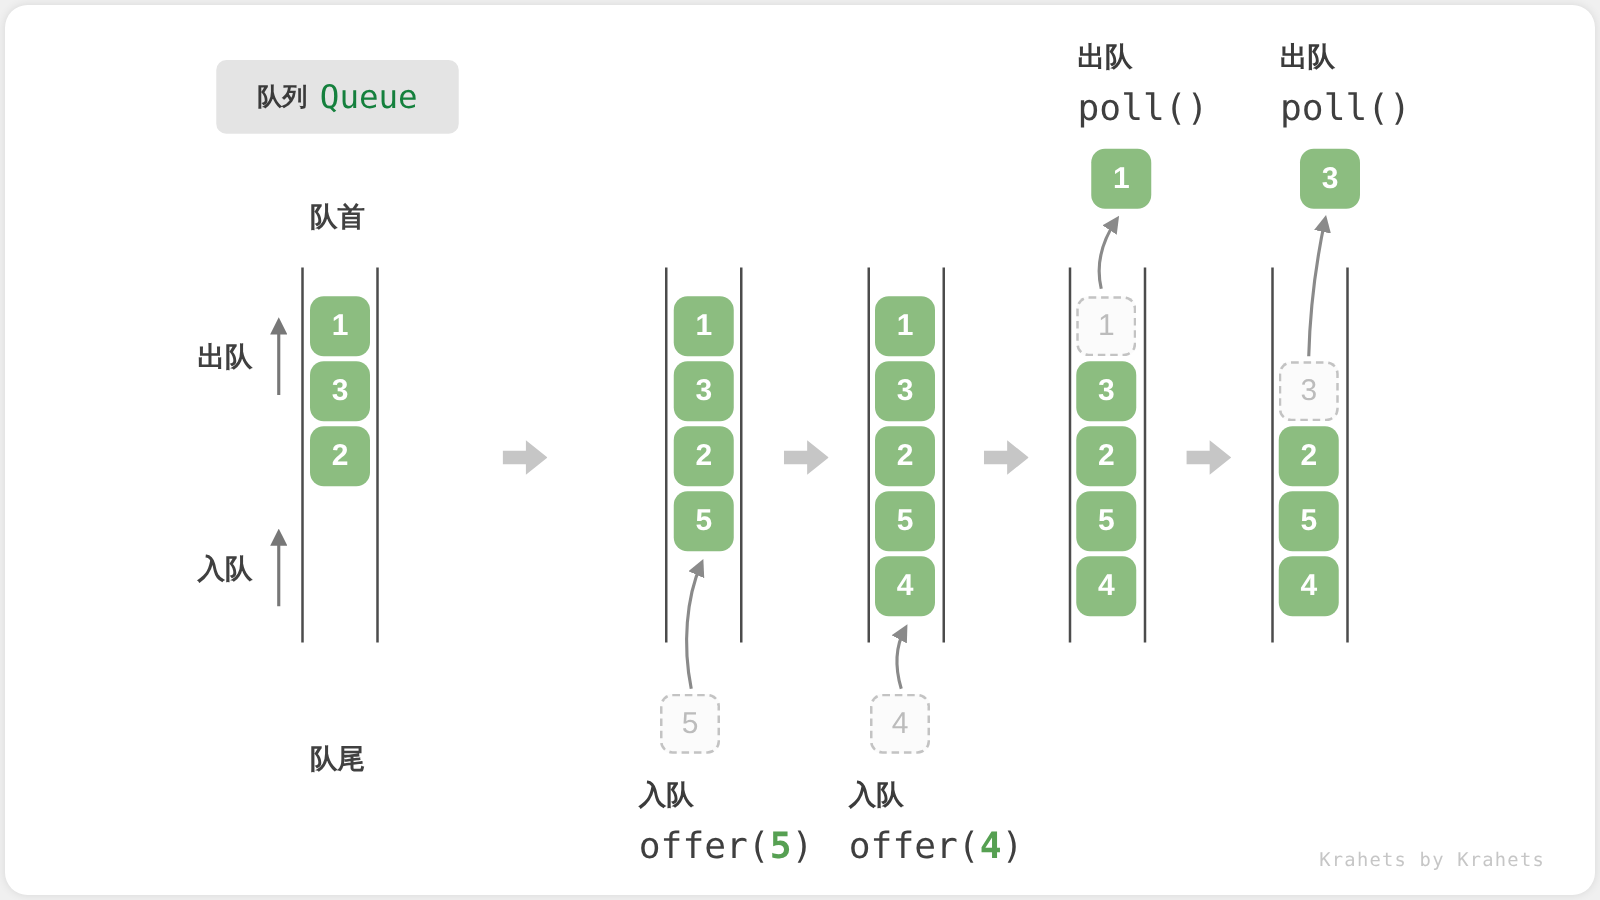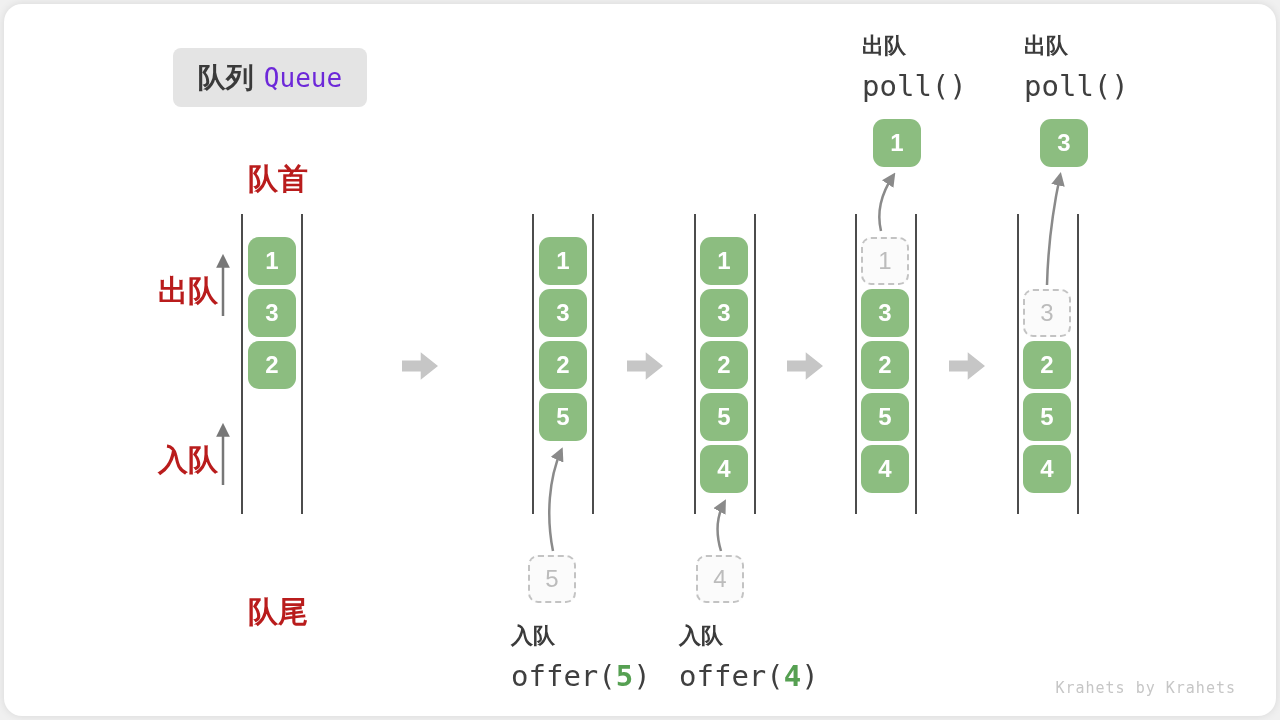--- a/index.html
+++ b/index.html
@@ -12,24 +12,24 @@
   .card{
     position:absolute;left:4px;top:4px;right:4px;bottom:4px;
     background:#ffffff;border-radius:18px;
     box-shadow:0 0 8px rgba(0,0,0,0.10);
   }
   .title-box{
     position:absolute;left:169px;top:44px;width:194px;height:59px;
     background:#e4e4e4;border-radius:8px;
     display:flex;align-items:center;justify-content:center;gap:10px;
   }
-  .title-zh{font-size:28px;font-weight:700;color:#3a3a3a;}
-  .title-en{font-size:26px;color:#6d28d9;font-family:"DejaVu Sans Mono","Liberation Mono",monospace;}
+  .title-zh{font-size:20px;font-weight:700;color:#3a3a3a;}
+  .title-en{font-size:26px;color:#15803d;font-family:"DejaVu Sans Mono","Liberation Mono",monospace;}
   .zh-label{
-    position:absolute;font-size:30px;font-weight:700;color:#b91c1c;white-space:nowrap;
+    position:absolute;font-size:22px;font-weight:700;color:#404040;white-space:nowrap;
   }
   .vline{position:absolute;top:210px;height:300px;width:2px;background:#4c4c4c;}
   .box{
     position:absolute;width:48px;height:48px;border-radius:11px;
     background:#8CBD80;color:#ffffff;
     font-size:24px;font-weight:700;
     display:flex;align-items:center;justify-content:center;
   }
   .ghost{
     position:absolute;width:48px;height:48px;box-sizing:border-box;border-radius:10px;

